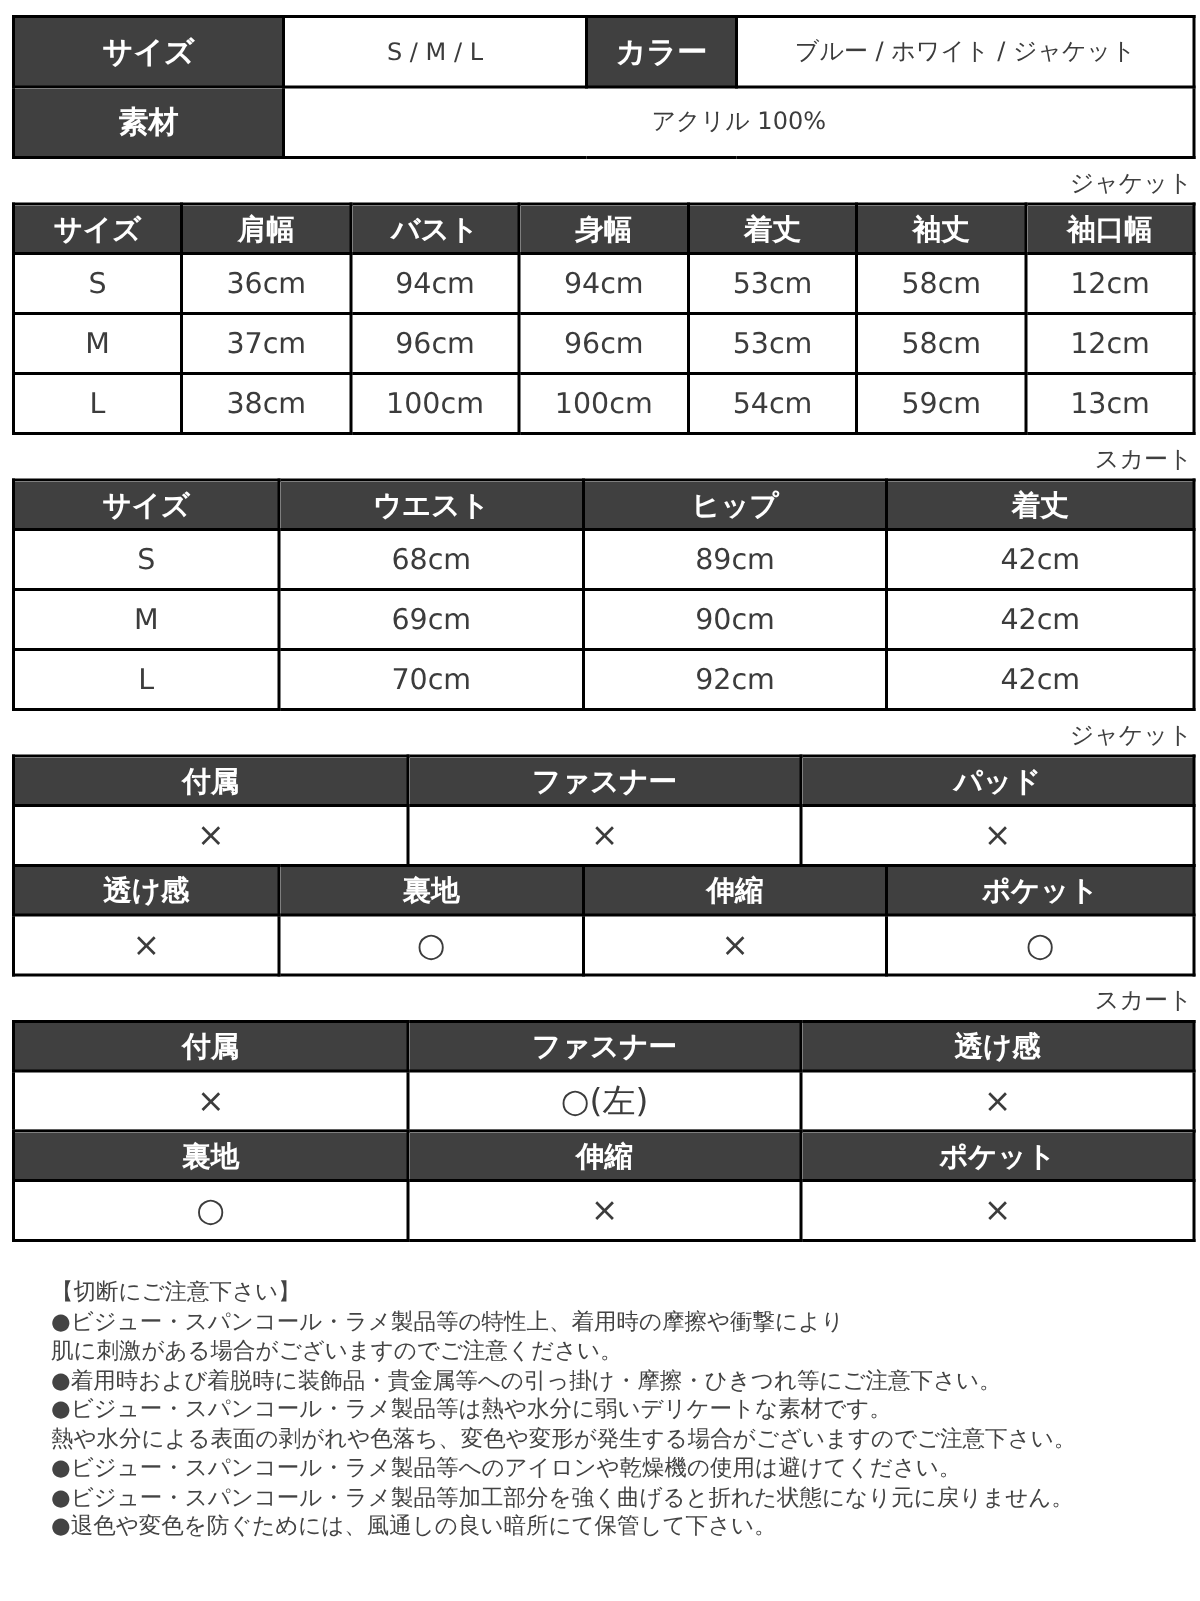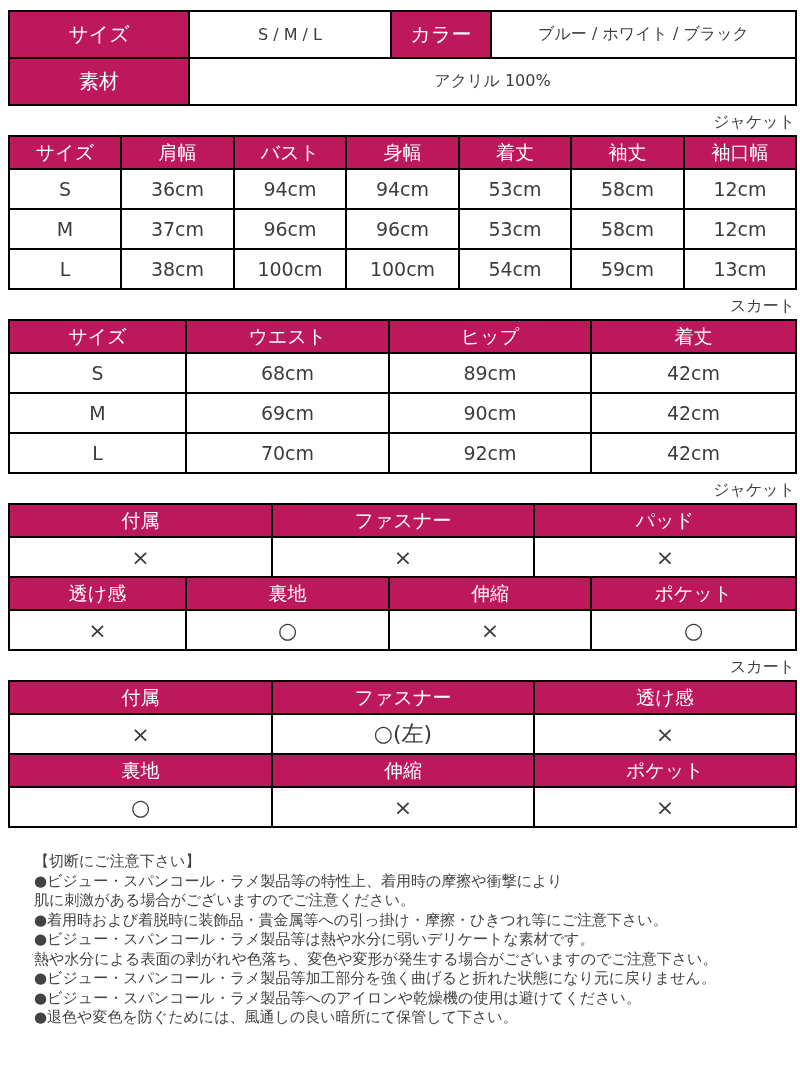--- a/index.html
+++ b/index.html
@@ -5,21 +5,21 @@
   html,body{margin:0;padding:0;background:#ffffff;}
   body{
     width:800px;height:1067px;
     font-family:"DejaVu Sans","Liberation Sans",sans-serif;
     color:#3c3c3c;
     -webkit-font-smoothing:antialiased;
   }
   .sheet{padding:10px 5px 0 8px;width:787px;}
   table{border-collapse:collapse;table-layout:fixed;width:787px;background:#fff;}
   td{border:2px solid #000;text-align:center;vertical-align:middle;overflow:hidden;white-space:nowrap;}
-  .hd{background:#be185d;color:#ffffff;font-weight:normal;}
+  .hd{background:#404040;color:#ffffff;font-weight:bold;}
   
   .spec td{height:43px;font-size:16px;}
   .spec .hd{font-size:20px;}
   
   .sizes td{font-size:19px;}
   .sizes .hrow td{height:29px;font-size:19px;}
   .sizes .drow td{height:36px;}
   
   .det td{font-size:19px;}
   .det .hrow td{height:29px;}
@@ -43,21 +43,21 @@
         <col style="width:180px">
         <col style="width:202px">
         <col style="width:100px">
         <col style="width:305px">
       </colgroup>
     <tbody>
         <tr>
       <td class="hd">サイズ</td>
       <td>S / M / L</td>
       <td class="hd">カラー</td>
-      <td>ブルー / ホワイト / ブラック</td>
+      <td>ブルー / ホワイト / ジャケット</td>
     </tr>
     <tr>
       <td class="hd">素材</td>
       <td colspan="3">アクリル 100%</td>
     </tr>
   </tbody>
     </table>
 
   <div class="sec-label">ジャケット</div>
   <table class="sizes">
@@ -229,18 +229,18 @@
   </tbody>
     </table>
 
   <div class="notes">
     <div>【切断にご注意下さい】</div>
     <div>●ビジュー・スパンコール・ラメ製品等の特性上、着用時の摩擦や衝撃により</div>
     <div>肌に刺激がある場合がございますのでご注意ください。</div>
     <div>●着用時および着脱時に装飾品・貴金属等への引っ掛け・摩擦・ひきつれ等にご注意下さい。</div>
     <div>●ビジュー・スパンコール・ラメ製品等は熱や水分に弱いデリケートな素材です。</div>
     <div>熱や水分による表面の剥がれや色落ち、変色や変形が発生する場合がございますのでご注意下さい。</div>
+    <div>●ビジュー・スパンコール・ラメ製品等へのアイロンや乾燥機の使用は避けてください。</div>
     <div>●ビジュー・スパンコール・ラメ製品等加工部分を強く曲げると折れた状態になり元に戻りません。</div>
-    <div>●ビジュー・スパンコール・ラメ製品等へのアイロンや乾燥機の使用は避けてください。</div>
     <div>●退色や変色を防ぐためには、風通しの良い暗所にて保管して下さい。</div>
   </div>
 
 </div>
 
 </body></html>

